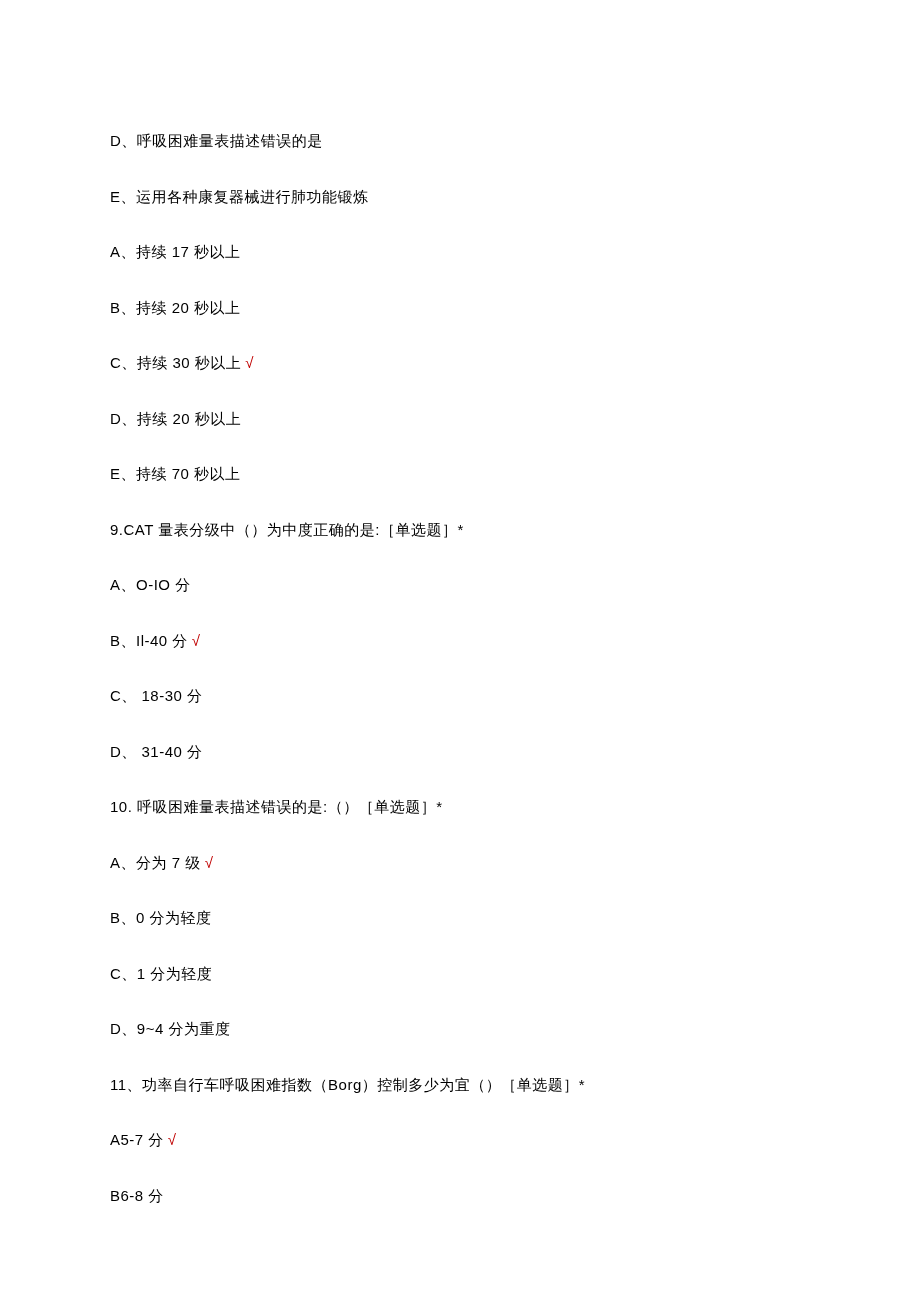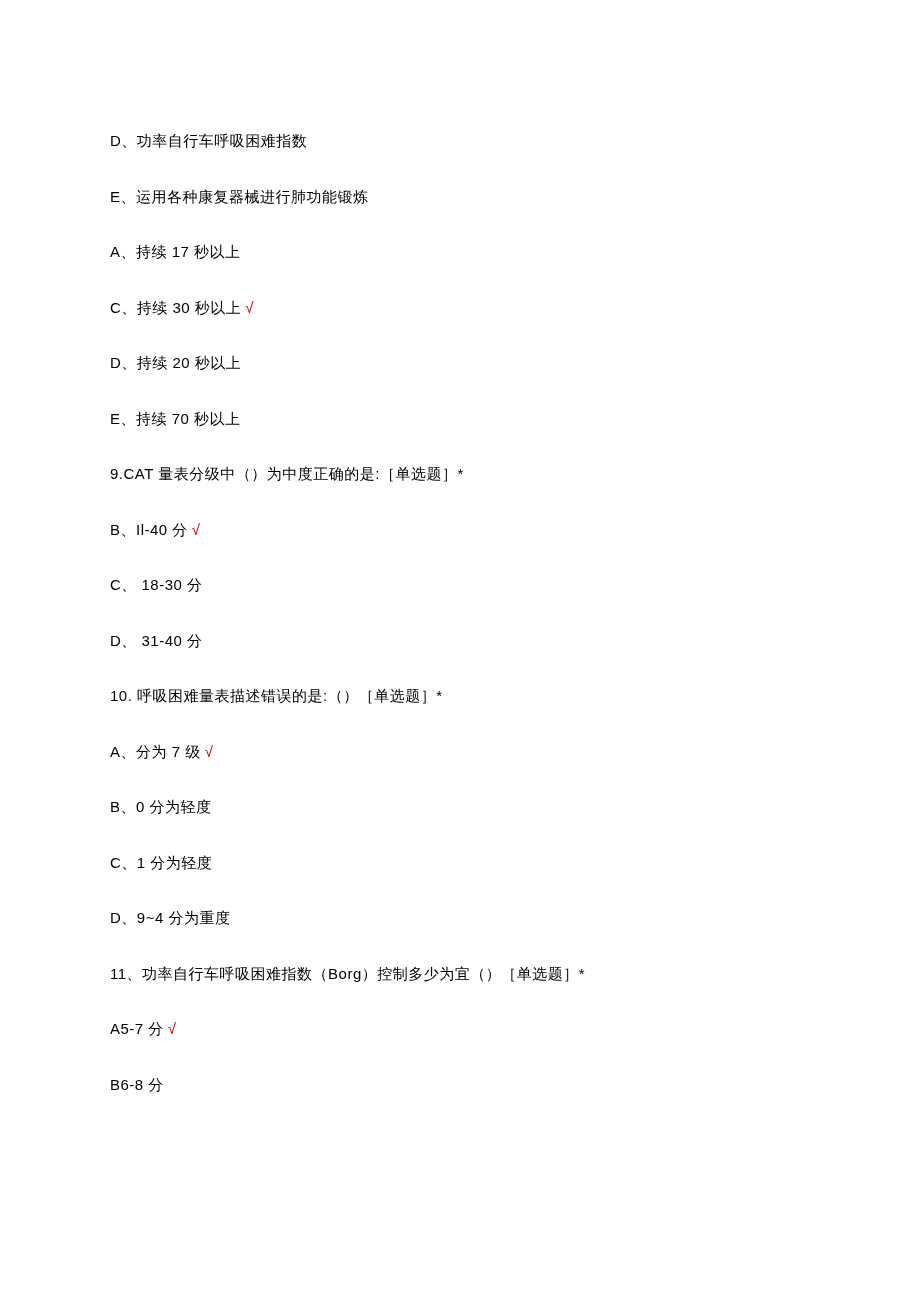--- a/index.html
+++ b/index.html
@@ -23,27 +23,29 @@
     }
     .check {
       color: #c00000;
       margin-left: 4px;
     }
   </style>
 </head>
 <body>
 
 <div id="content">
-    <div class="line"><span>D、功率自行车呼吸困难指数</span></div>
+    <div class="line"><span>D、呼吸困难量表描述错误的是</span></div>
     <div class="line"><span>E、运用各种康复器械进行肺功能锻炼</span></div>
     <div class="line"><span>A、持续 17 秒以上</span></div>
+    <div class="line"><span>B、持续 20 秒以上</span></div>
     <div class="line"><span>C、持续 30 秒以上</span><span class="check">√</span></div>
     <div class="line"><span>D、持续 20 秒以上</span></div>
     <div class="line"><span>E、持续 70 秒以上</span></div>
     <div class="line"><span>9.CAT 量表分级中（）为中度正确的是:［单选题］*</span></div>
+    <div class="line"><span>A、O-IO 分</span></div>
     <div class="line"><span>B、Il-40 分</span><span class="check">√</span></div>
     <div class="line"><span>C、 18-30 分</span></div>
     <div class="line"><span>D、 31-40 分</span></div>
     <div class="line"><span>10. 呼吸困难量表描述错误的是:（）［单选题］*</span></div>
     <div class="line"><span>A、分为 7 级</span><span class="check">√</span></div>
     <div class="line"><span>B、0 分为轻度</span></div>
     <div class="line"><span>C、1 分为轻度</span></div>
     <div class="line"><span>D、9~4 分为重度</span></div>
     <div class="line"><span>11、功率自行车呼吸困难指数（Borg）控制多少为宜（）［单选题］*</span></div>
     <div class="line"><span>A5-7 分</span><span class="check">√</span></div>

